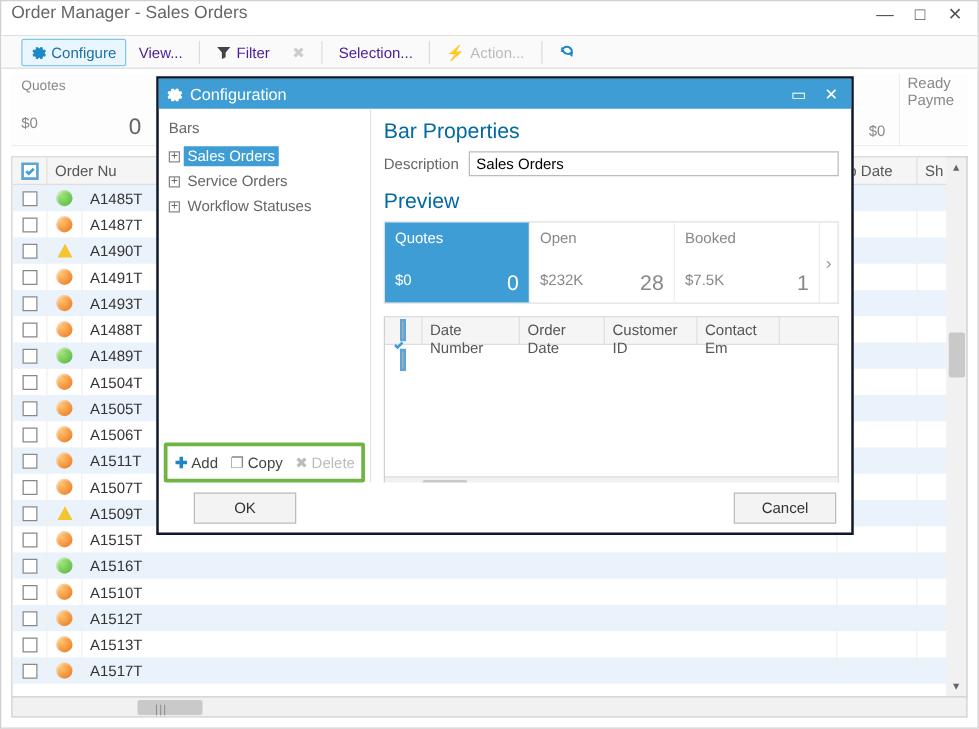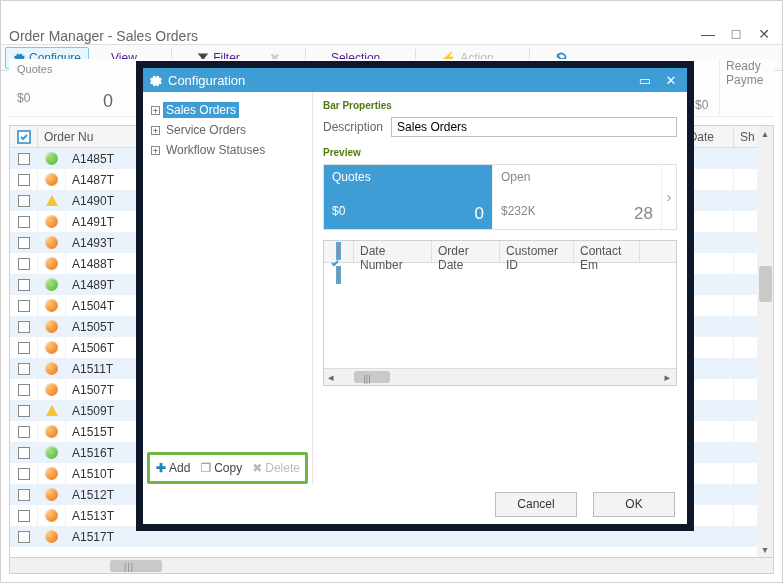--- a/index.html
+++ b/index.html
@@ -1,20 +1,20 @@
 <!DOCTYPE html>
 <html><head>
 <meta charset="utf-8">
 <style>
   *{box-sizing:border-box;font-family:'Segoe UI',Tahoma,Arial,sans-serif;font-size:12px;margin:0;padding:0}
   body{background:#fff;width:783px;height:583px;overflow:hidden;border:1px solid #d0d0d0;position:relative}
-  .titlebar{height:44px;display:flex;align-items:flex-end;padding:0 4px;border-bottom:1px solid #e0e0e0}
+  .titlebar{height:28px;display:flex;align-items:flex-start;padding:0 4px;border-bottom:1px solid #e0e0e0}
   .titlebar .title{flex:1;font-size:14px;color:#666;padding-left:4px}
   .win-btn{width:28px;height:20px;text-align:center;font-size:14px;color:#555;cursor:pointer;line-height:20px}
-  .toolbar{height:26px;display:flex;align-items:center;border-bottom:1px solid #ddd;padding:0 4px;gap:14px;background:#fafafa}
+  .toolbar{height:26px;display:flex;align-items:center;border-bottom:1px solid #ddd;padding:0 16px;gap:2px;background:#fafafa}
   .tbtn{display:flex;align-items:center;gap:4px;padding:3px 7px;color:#4c1d95;cursor:pointer;border:1px solid transparent;border-radius:2px}
   .tbtn.active{border:1px solid #7fc6ec;background:#eaf6fd;color:#1e6fa5}
   .tbtn.disabled{color:#bbb;cursor:default}
   .sep{width:1px;height:18px;background:#dcdcdc;margin:0 3px}
   .content{position:absolute;top:54px;left:0;right:0;bottom:0;padding:4px 8px 8px 8px}
   
   .dash-row{display:flex;height:58px;background:#fdfdfd;border-bottom:1px solid #eee}
   .dash-cell{flex:1;display:flex;flex-direction:column;justify-content:space-between;padding:4px 8px;color:#888}
   .dash-val{text-align:right;font-size:18px;color:#666}
   .dash-lbl{font-size:11px}
@@ -41,37 +41,37 @@
   .dot.orange{background:radial-gradient(circle at 35% 35%,#ffc16a,#e9701b)}
   .tri.yellow{width:0;height:0;border-left:6px solid transparent;border-right:6px solid transparent;border-bottom:11px solid #f5c431}
   .cb{width:12px;height:12px;border:1px solid #888;background:#fff}
   .cb.blue{outline:2px solid #5ba5d8;outline-offset:-1px}
   .vscroll{position:absolute;top:124px;right:8px;width:17px;bottom:24px;background:#f1f1f1;border:1px solid #d0d0d0;border-left:none}
   .vthumb{position:absolute;top:140px;width:13px;left:2px;height:36px;background:#c9c9c9;border-radius:2px}
   .hscroll{position:absolute;left:8px;right:8px;bottom:8px;height:17px;background:#f1f1f1;border:1px solid #d0d0d0}
   .hthumb{position:absolute;left:100px;top:2px;height:12px;width:52px;background:#c9c9c9;border-radius:2px}
   .hgrip{position:absolute;left:114px;top:4px;font-size:9px;color:#888;letter-spacing:1px}
   
-  .dialog{position:absolute;left:135px;top:60px;width:558px;height:470px;background:#fff;border:7px solid #0f172a}
+  .dialog{position:absolute;left:124px;top:60px;width:558px;height:367px;background:#fff;border:2px solid #0f172a}
   .dlg-title{height:24px;background:#3f9dd5;display:flex;align-items:center;color:#fff;padding:0 6px;gap:6px}
   .dlg-title .t{flex:1;font-size:13px}
   .dlg-title .dbtn{width:20px;text-align:center;cursor:pointer;font-size:13px}
   .dlg-body{display:flex;position:absolute;top:24px;left:0;right:0;bottom:40px}
   .dlg-left{width:170px;border-right:1px solid #e5e5e5;padding:8px 8px 0 8px;display:flex;flex-direction:column}
   .dlg-left h4{font-weight:400;color:#666;margin-bottom:6px;font-size:12px}
   .tree{flex:1}
   .tree-node{display:flex;align-items:center;gap:3px;padding:2px 0;color:#666}
   .tree-node .exp{width:9px;height:9px;border:1px solid #888;text-align:center;line-height:7px;font-size:9px;font-family:monospace}
   .tree-node .lbl{padding:1px 3px}
   .tree-node.sel .lbl{background:#3f9dd5;color:#fff}
   .bars-actions{display:flex;gap:10px;padding:6px 0;border:3px solid #6fb543;border-radius:2px;margin-left:-4px;margin-right:-4px;padding:6px}
   .bact{display:flex;align-items:center;gap:3px;color:#444;cursor:pointer;font-size:12px}
   .bact.disabled{color:#bbb;cursor:default}
   .dlg-right{flex:1;padding:8px 10px 0 10px;overflow:hidden}
-  .dlg-right h4{font-weight:700;color:#4d7c0f;margin-bottom:6px;font-size:10px}
+  .dlg-right h4{font-weight:400;color:#0369a1;margin-bottom:6px;font-size:17px}
   .desc-row{display:flex;align-items:center;gap:8px;margin-bottom:10px}
   .desc-row label{color:#666}
   .desc-row input{flex:1;border:1px solid #bcbcbc;padding:2px 5px;height:20px;font-size:12px}
   .preview-row{display:flex;height:66px;border:1px solid #e0e0e0;margin-bottom:10px}
   .pcell{flex:1;padding:5px 8px;display:flex;flex-direction:column;justify-content:space-between;border-right:1px solid #eee;color:#888}
   .pcell.first{background:#3f9dd5;color:#fff}
   .pcell .v{text-align:right;font-size:17px}
   .pcell.first .v{color:#fff}
   .more{width:14px;display:flex;align-items:center;justify-content:center;color:#999;font-size:14px}
   .mini-grid{border:1px solid #d0d0d0;height:146px;position:relative}
@@ -418,20 +418,21 @@
       <svg width="13" height="13" viewBox="0 0 16 16">
           <path fill="#fff" d="M8 10a2 2 0 100-4 2 2 0 000 4zm6.4-2l1.3-1-1-2.3-1.6.5a5 5 0 00-1-.9l.2-1.6-2.4-.6-.8 1.4h-1.2l-.8-1.4-2.4.6.2 1.6a5 5 0 00-1 .9L2.3 4.7l-1 2.3 1.3 1v1.2l-1.3 1 1 2.3 1.6-.5c.3.3.6.6 1 .9l-.2 1.6 2.4.6.8-1.4h1.2l.8 1.4 2.4-.6-.2-1.6c.4-.3.7-.6 1-.9l1.6.5 1-2.3-1.3-1V8z"></path>
         </svg>
     </span>
     <span class="t">Configuration</span>
     <div class="dbtn">▭</div>
     <div class="dbtn">✕</div>
   </div>
   <div class="dlg-body">
     <div class="dlg-left">
+      <h4>Bars</h4>
       <div class="tree" id="tree">
           <div class="tree-node sel">
             <span class="exp">+</span>
             <span class="lbl">Sales Orders</span>
           </div>
           <div class="tree-node">
             <span class="exp">+</span>
             <span class="lbl">Service Orders</span>
           </div>
           <div class="tree-node">
@@ -469,20 +470,27 @@
               <span class="v">0</span>
             </div>
         </div>
         <div class="pcell">
           <div>Open</div>
           <div style="display:flex;justify-content:space-between">
               <span>$232K</span>
               <span class="v">28</span>
             </div>
         </div>
+        <div class="pcell">
+          <div>Booked</div>
+          <div style="display:flex;justify-content:space-between">
+              <span>$7.5K</span>
+              <span class="v">1</span>
+            </div>
+        </div>
         <div class="more">›</div>
       </div>
       <div class="mini-grid">
         <div class="mini-head">
           <div class="mh chk"><span class="cb blue"><svg width="10" height="10" viewBox="0 0 10 10">
                   <path fill="none" stroke="#3f9dd5" stroke-width="2" d="M2 5l2 2 4-4"></path>
                 </svg></span></div>
           <div class="mh c1">Date Number</div>
           <div class="mh c2">Order Date</div>
           <div class="mh c3">Customer ID</div>
@@ -490,20 +498,20 @@
         </div>
         <div class="mini-scroll">
           <span class="ms-arrow-l">◂</span>
           <div class="ms-thumb"><span style="font-size:9px;color:#888;margin-left:10px">|||</span></div>
           <span class="ms-arrow-r">▸</span>
         </div>
       </div>
     </div>
   </div>
   <div class="dlg-footer">
+    <div class="btn" style="margin-left:16px">
+        <span>OK</span>
+      </div>
     <div class="btn footer-right">
         <span>Cancel</span>
       </div>
-    <div class="btn" style="margin-left:16px">
-        <span>OK</span>
-      </div>
   </div>
 </div>
 
 </body></html>

